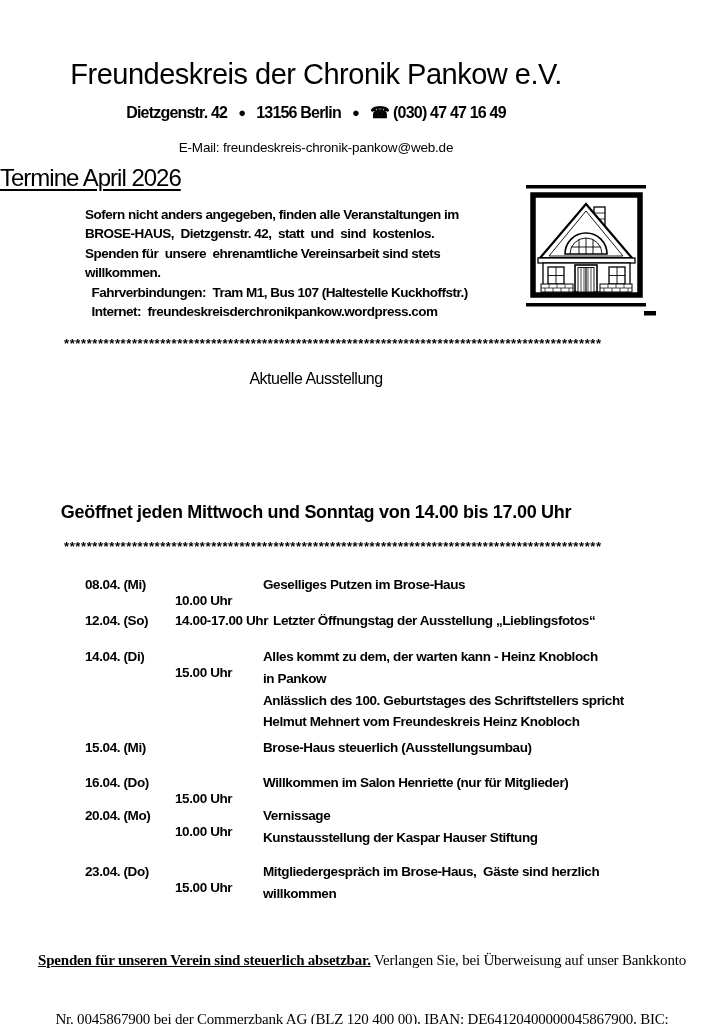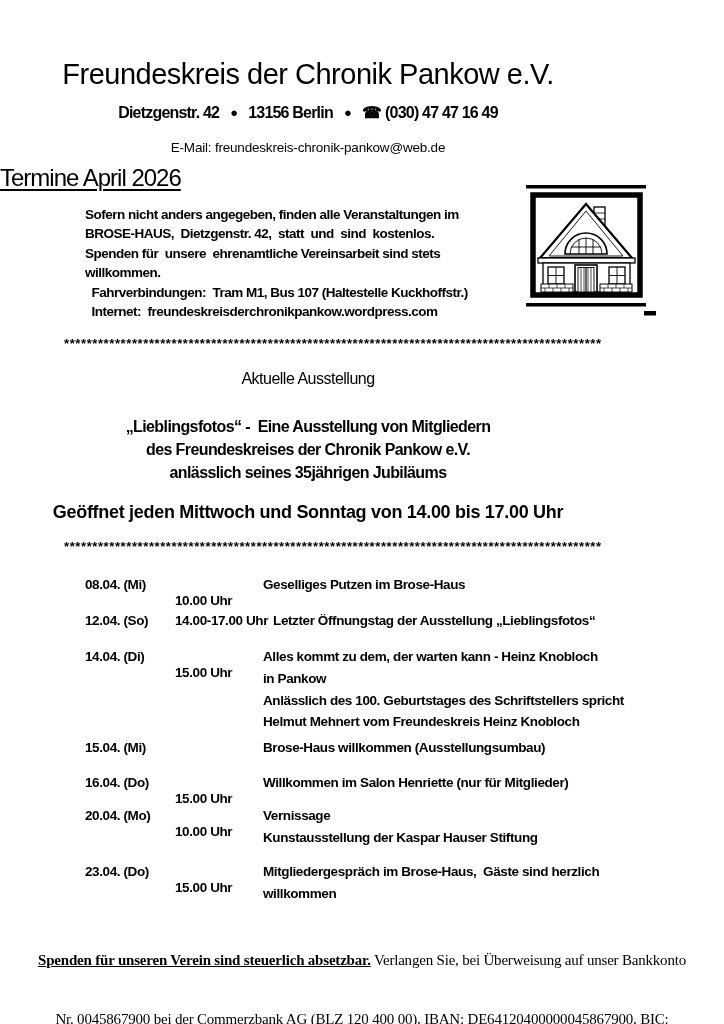--- a/index.html
+++ b/index.html
@@ -6,21 +6,21 @@
   .page{
     position:relative;
     width:724px;height:1024px;
     background:#fff;
     margin:0 auto;
     font-family:"Liberation Sans", sans-serif;
     color:#000;
     overflow:hidden;
   }
   .abs{position:absolute;}
-  .center{left:4px;width:608px;text-align:center;}
+  .center{left:12px;width:608px;text-align:center;}
 
   .title{top:58px;font-size:29px;font-weight:400;letter-spacing:-0.5px;}
   .address{top:103px;font-size:16px;font-weight:bold;letter-spacing:-0.8px;}
   .address .sep{margin:0 11px;font-size:13px;vertical-align:1px;}
   .address .phone-glyph{margin-right:4px;}
   .email{top:140px;font-size:13.5px;letter-spacing:-0.2px;}
 
   .termine{
     top:164px;left:0;width:600px;text-align:left;
     font-size:24px;letter-spacing:-1px;
@@ -148,23 +148,20 @@
     <line x1="102" y1="104" x2="102" y2="108" stroke="#000" stroke-width="0.7"></line>
     <line x1="110" y1="104" x2="110" y2="108" stroke="#000" stroke-width="0.7"></line>
 
     <rect x="8" y="119" width="120" height="3.5" fill="#000"></rect>
     <rect x="126" y="127" width="12" height="4.5" fill="#000"></rect>
   </svg>
 
   <div class="abs sep-line sep1">***********************************************************************************************</div>
 
   <div class="abs center exh-heading">Aktuelle Ausstellung</div>
-  <div class="abs center exh-title">„Lieblingsfotos“ -  Eine Ausstellung von Mitgliedern
-des Freundeskreises der Chronik Pankow e.V.
-anlässlich seines 35jährigen Jubiläums</div>
   <div class="abs center exh-hours">Geöffnet jeden Mittwoch und Sonntag von 14.00 bis 17.00 Uhr</div>
 
   <div class="abs sep-line sep2">***********************************************************************************************</div>
 
   <div class="abs event-row r0">
     <span class="date">08.04. (Mi)</span>
     <span class="time">10.00 Uhr</span>
     <span class="text">Geselliges Putzen im Brose-Haus</span>
   </div>
 
@@ -178,21 +175,21 @@
     <span class="time">15.00 Uhr</span>
     <span class="text">Alles kommt zu dem, der warten kann - Heinz Knobloch
 in Pankow
 Anlässlich des 100. Geburtstages des Schriftstellers spricht
 Helmut Mehnert vom Freundeskreis Heinz Knobloch</span>
   </div>
 
   <div class="abs event-row r3">
     <span class="date">15.04. (Mi)</span>
     <span class="time"></span>
-    <span class="text">Brose-Haus willkommen (Ausstellungsumbau)</span>
+    <span class="text">Brose-Haus steuerlich (Ausstellungsumbau)</span>
   </div>
 
   <div class="abs event-row r4">
     <span class="date">16.04. (Do)</span>
     <span class="time">15.00 Uhr</span>
     <span class="text">Willkommen im Salon Henriette (nur für Mitglieder)</span>
   </div>
 
   <div class="abs event-row r5">
     <span class="date">20.04. (Mo)</span>

